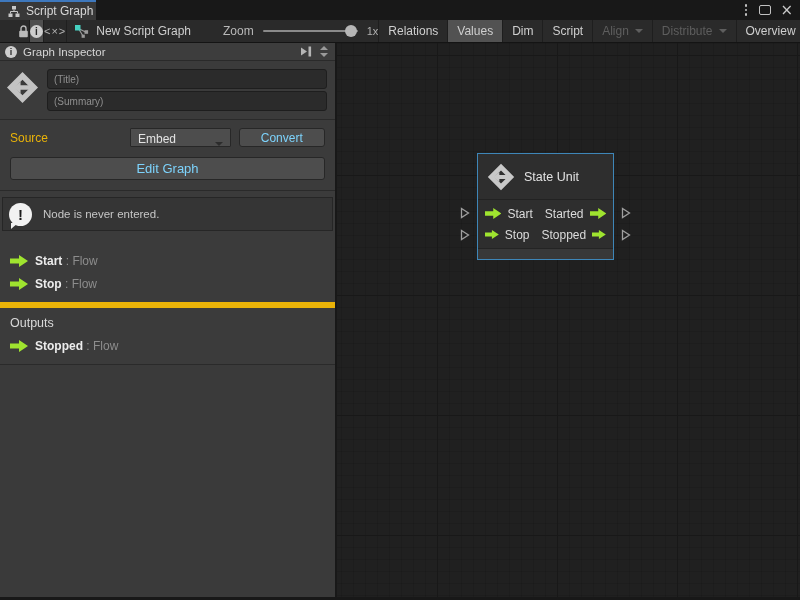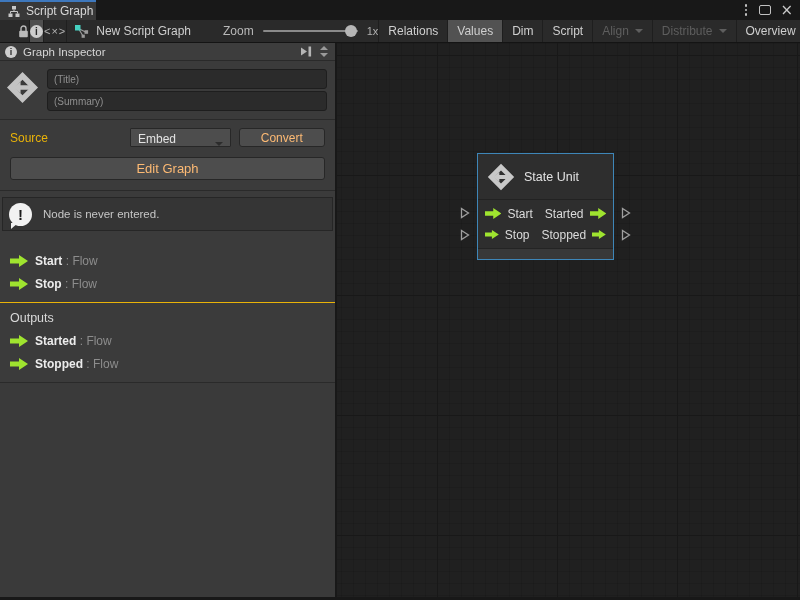--- a/index.html
+++ b/index.html
@@ -56,34 +56,34 @@
   .field{display:block;width:100%;box-sizing:border-box;height:20px;margin-bottom:2px;
     background:#2b2b2b;border:1px solid #1e1e1e;border-radius:3px;color:#cfcfcf;
     font-size:10px;padding:0 6px;font-family:inherit;outline:none;}
   .field::placeholder{color:#8f8f8f;opacity:1;}
   .hdiv{height:1px;background:#2a2a2a;flex:0 0 1px;}
   .source-row{display:flex;align-items:center;gap:8px;padding:8px 10px 4px;font-size:12px;}
   .source-label{width:112px;color:#eab308;}
   .dropdown{flex:1;height:17px;background:#4d4d4d;border:1px solid #272727;border-radius:1px;
     display:flex;align-items:flex-end;padding:0 7px;color:#e3e3e3;}
   .dropdown .caret{margin-left:auto;color:#2c2c2c;border-top-color:#2c2c2c;}
-  .btn{background:#4d4d4d;border:1px solid #272727;border-radius:3px;color:#fdba74;
+  .btn{background:#4d4d4d;border:1px solid #272727;border-radius:3px;color:#7dd3fc;
     display:flex;align-items:center;justify-content:center;font-size:12px;}
   .convert-btn{flex:1;height:17px;}
   .edit-btn{margin:6px 10px 10px;height:21px;font-size:13px;flex:0 0 auto;}
   .warning{margin:6px 2px;border:1px solid #262626;background:#353535;
     display:flex;align-items:center;gap:11px;padding:3px 6px;min-height:26px;
     color:#c6c6c6;font-size:11.5px;flex:0 0 auto;}
   .bubble{width:23px;height:23px;border-radius:50%;background:#f2f2f2;color:#1c1c1c;
     font-weight:bold;font-size:15px;display:flex;align-items:center;justify-content:center;
     position:relative;flex:0 0 23px;}
   .bubble::after{content:"";position:absolute;left:2px;bottom:-3px;width:0;height:0;
     border-left:7px solid #f2f2f2;border-bottom:6px solid transparent;}
   .section{padding:8px 10px 11px;flex:0 0 auto;}
-  .section.bordered{border-top:1px solid #eab308;}
+  .section.bordered{border-top:6px solid #eab308;}
   .section-title{font-size:12.5px;color:#d9d9d9;}
   .port-row{display:flex;align-items:center;gap:7px;margin-top:9px;font-size:12px;}
   .port-name{font-weight:bold;color:#ececec;}
   .port-type{color:#8d8d8d;}
   .insp-empty{flex:1;border-top:1px solid #2a2a2a;background:#3a3a3a;}
   
   .canvas{position:absolute;left:337px;top:0;right:0;height:100%;
     background-color:var(--canvas_bg,#202020);
     background-image:
       linear-gradient(to right,#181818 1px,transparent 1px),
@@ -260,27 +260,20 @@
         <svg width="18" height="12" viewBox="0 0 18 12">
           <path d="M0 3.5 H9 V0 L18 6 L9 12 V8.5 H0 Z" fill="var(--flow_green,#9fe42f)"></path>
           </svg>
         <span><span class="port-name">Stop</span>
           <span class="port-type"> <span>:</span> <span>Flow</span></span></span>
       </div>
     </div>
 
     <div class="section bordered">
       <div class="section-title">Outputs</div>
-      <div class="port-row">
-        <svg width="18" height="12" viewBox="0 0 18 12">
-          <path d="M0 3.5 H9 V0 L18 6 L9 12 V8.5 H0 Z" fill="var(--flow_green,#9fe42f)"></path>
-          </svg>
-        <span><span class="port-name">Started</span>
-          <span class="port-type"> <span>:</span> <span>Flow</span></span></span>
-      </div>
       <div class="port-row">
         <svg width="18" height="12" viewBox="0 0 18 12">
           <path d="M0 3.5 H9 V0 L18 6 L9 12 V8.5 H0 Z" fill="var(--flow_green,#9fe42f)"></path>
           </svg>
         <span><span class="port-name">Stopped</span>
           <span class="port-type"> <span>:</span> <span>Flow</span></span></span>
       </div>
     </div>
 
     <div class="insp-empty"></div>

